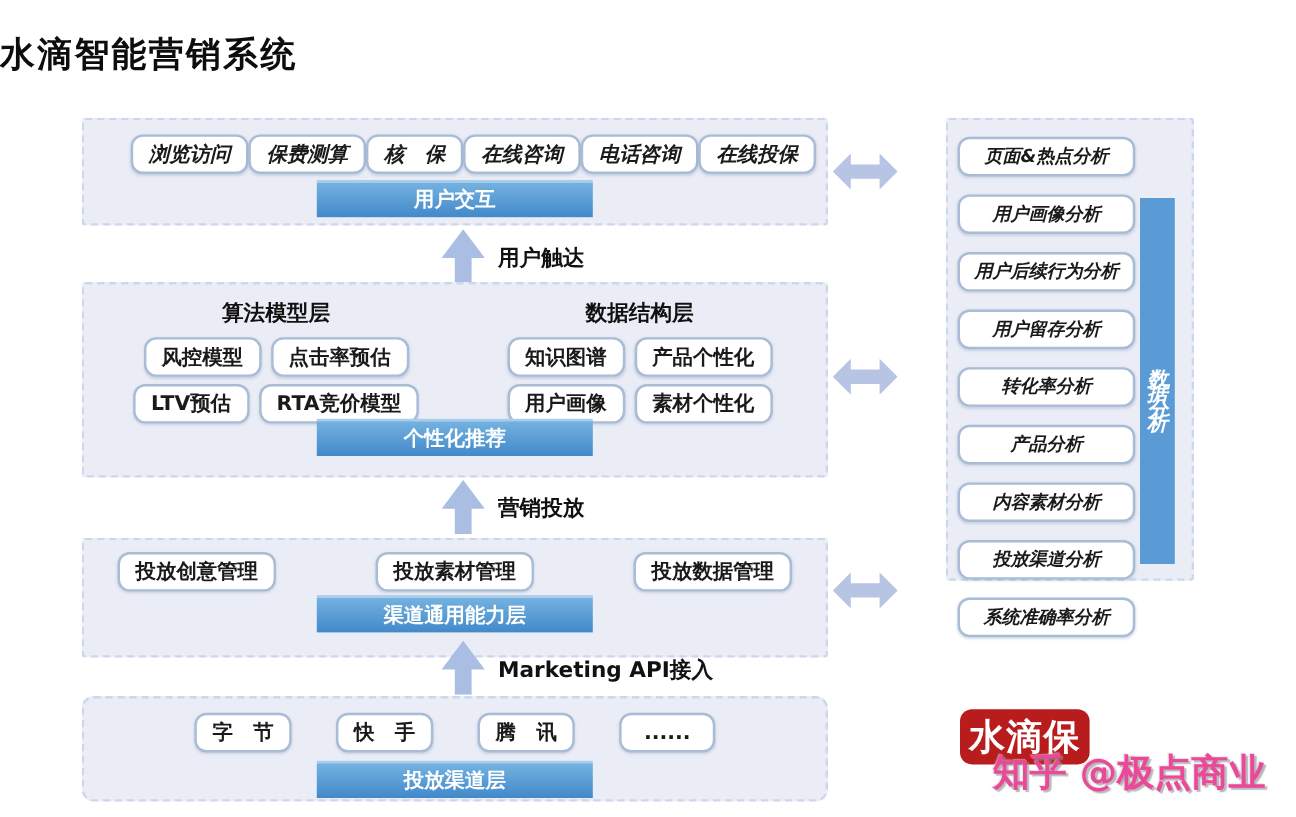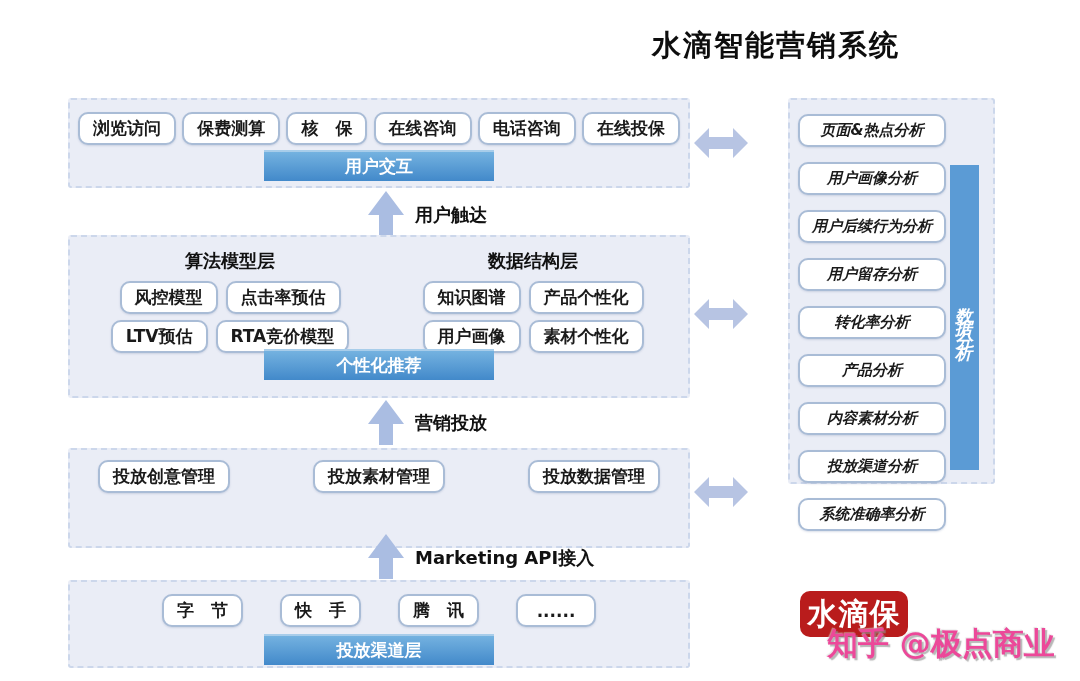--- a/index.html
+++ b/index.html
@@ -1,33 +1,33 @@
 <!DOCTYPE html>
 <html><head>
 <meta charset="utf-8">
 <style>
   html,body{margin:0;padding:0;background:#fff;font-family:"DejaVu Sans","Liberation Sans",sans-serif;}
   #stage{position:relative;width:1080px;height:681px;background:#ffffff;overflow:hidden;}
 
-  #page-title{position:absolute;left:0;top:26px;width:900px;text-align:right;
+  #page-title{position:absolute;left:0;top:26px;width:900px;text-align:left;
     font-size:29px;font-weight:800;color:#0d0d0d;letter-spacing:2px;}
 
   .panel{position:absolute;left:68px;width:622px;background:#eaedf6;
     border:2px dashed #ccd7eb;border-radius:3px;box-sizing:border-box;}
   #panel-1{top:98px;height:90px;}
   #panel-2{top:235px;height:163px;}
   #panel-3{top:448px;height:100px;}
-  #panel-4{top:580px;height:88px;}
+  #panel-4{top:580px;height:88px;border-radius:10px;}
 
   .wbox{background:#ffffff;border:2px solid #a9bcd6;border-radius:10px;color:#1a1a1a;
     font-weight:700;font-size:17px;height:33px;display:flex;align-items:center;
     justify-content:center;padding:0 13px;box-sizing:border-box;white-space:nowrap;
     box-shadow:0 1px 2px rgba(110,130,170,0.25);}
 
-  .row-1{position:absolute;left:8px;right:8px;top:12px;display:flex;justify-content:space-between;}
+  .row-1{position:absolute;left:8px;right:8px;top:12px;display:flex;justify-content:flex-end;font-style:italic;}
   .row-3{position:absolute;left:28px;right:28px;top:10px;display:flex;justify-content:space-between;}
   .row-4{position:absolute;left:0;right:0;top:12px;display:flex;justify-content:center;gap:37px;}
   .row-4 .wbox{min-width:80px;}
 
   .bluebar{position:absolute;left:194px;width:230px;height:31px;
     background:linear-gradient(180deg,#74b2e0 0%,#4289ca 100%);
     border-top:2px solid #a8cdea;color:#ffffff;font-weight:700;font-size:17px;
     display:flex;align-items:center;justify-content:center;box-sizing:border-box;}
   #panel-1 .bluebar{top:50px;}
   #panel-2 .bluebar{top:112px;}
@@ -125,20 +125,21 @@
     <polygon points="18,0 36,24 25,24 25,45 11,45 11,24 0,24" fill="#aabde2"></polygon>
   </svg>
   <div class="flowlabel" id="flow-label-2">营销投放</div>
 
   <div class="panel" id="panel-3">
     <div class="row-3">
       <div class="wbox">投放创意管理</div>
       <div class="wbox">投放素材管理</div>
       <div class="wbox">投放数据管理</div>
     </div>
+    <div class="bluebar">渠道通用能力层</div>
   </div>
 
   <svg class="uparrow" id="uparrow-3" viewBox="0 0 36 45">
     <polygon points="18,0 36,24 25,24 25,45 11,45 11,24 0,24" fill="#aabde2"></polygon>
   </svg>
   <div class="flowlabel" id="flow-label-3">Marketing API接入</div>
 
   <div class="panel" id="panel-4">
     <div class="row-4">
       <div class="wbox">字　节</div>

